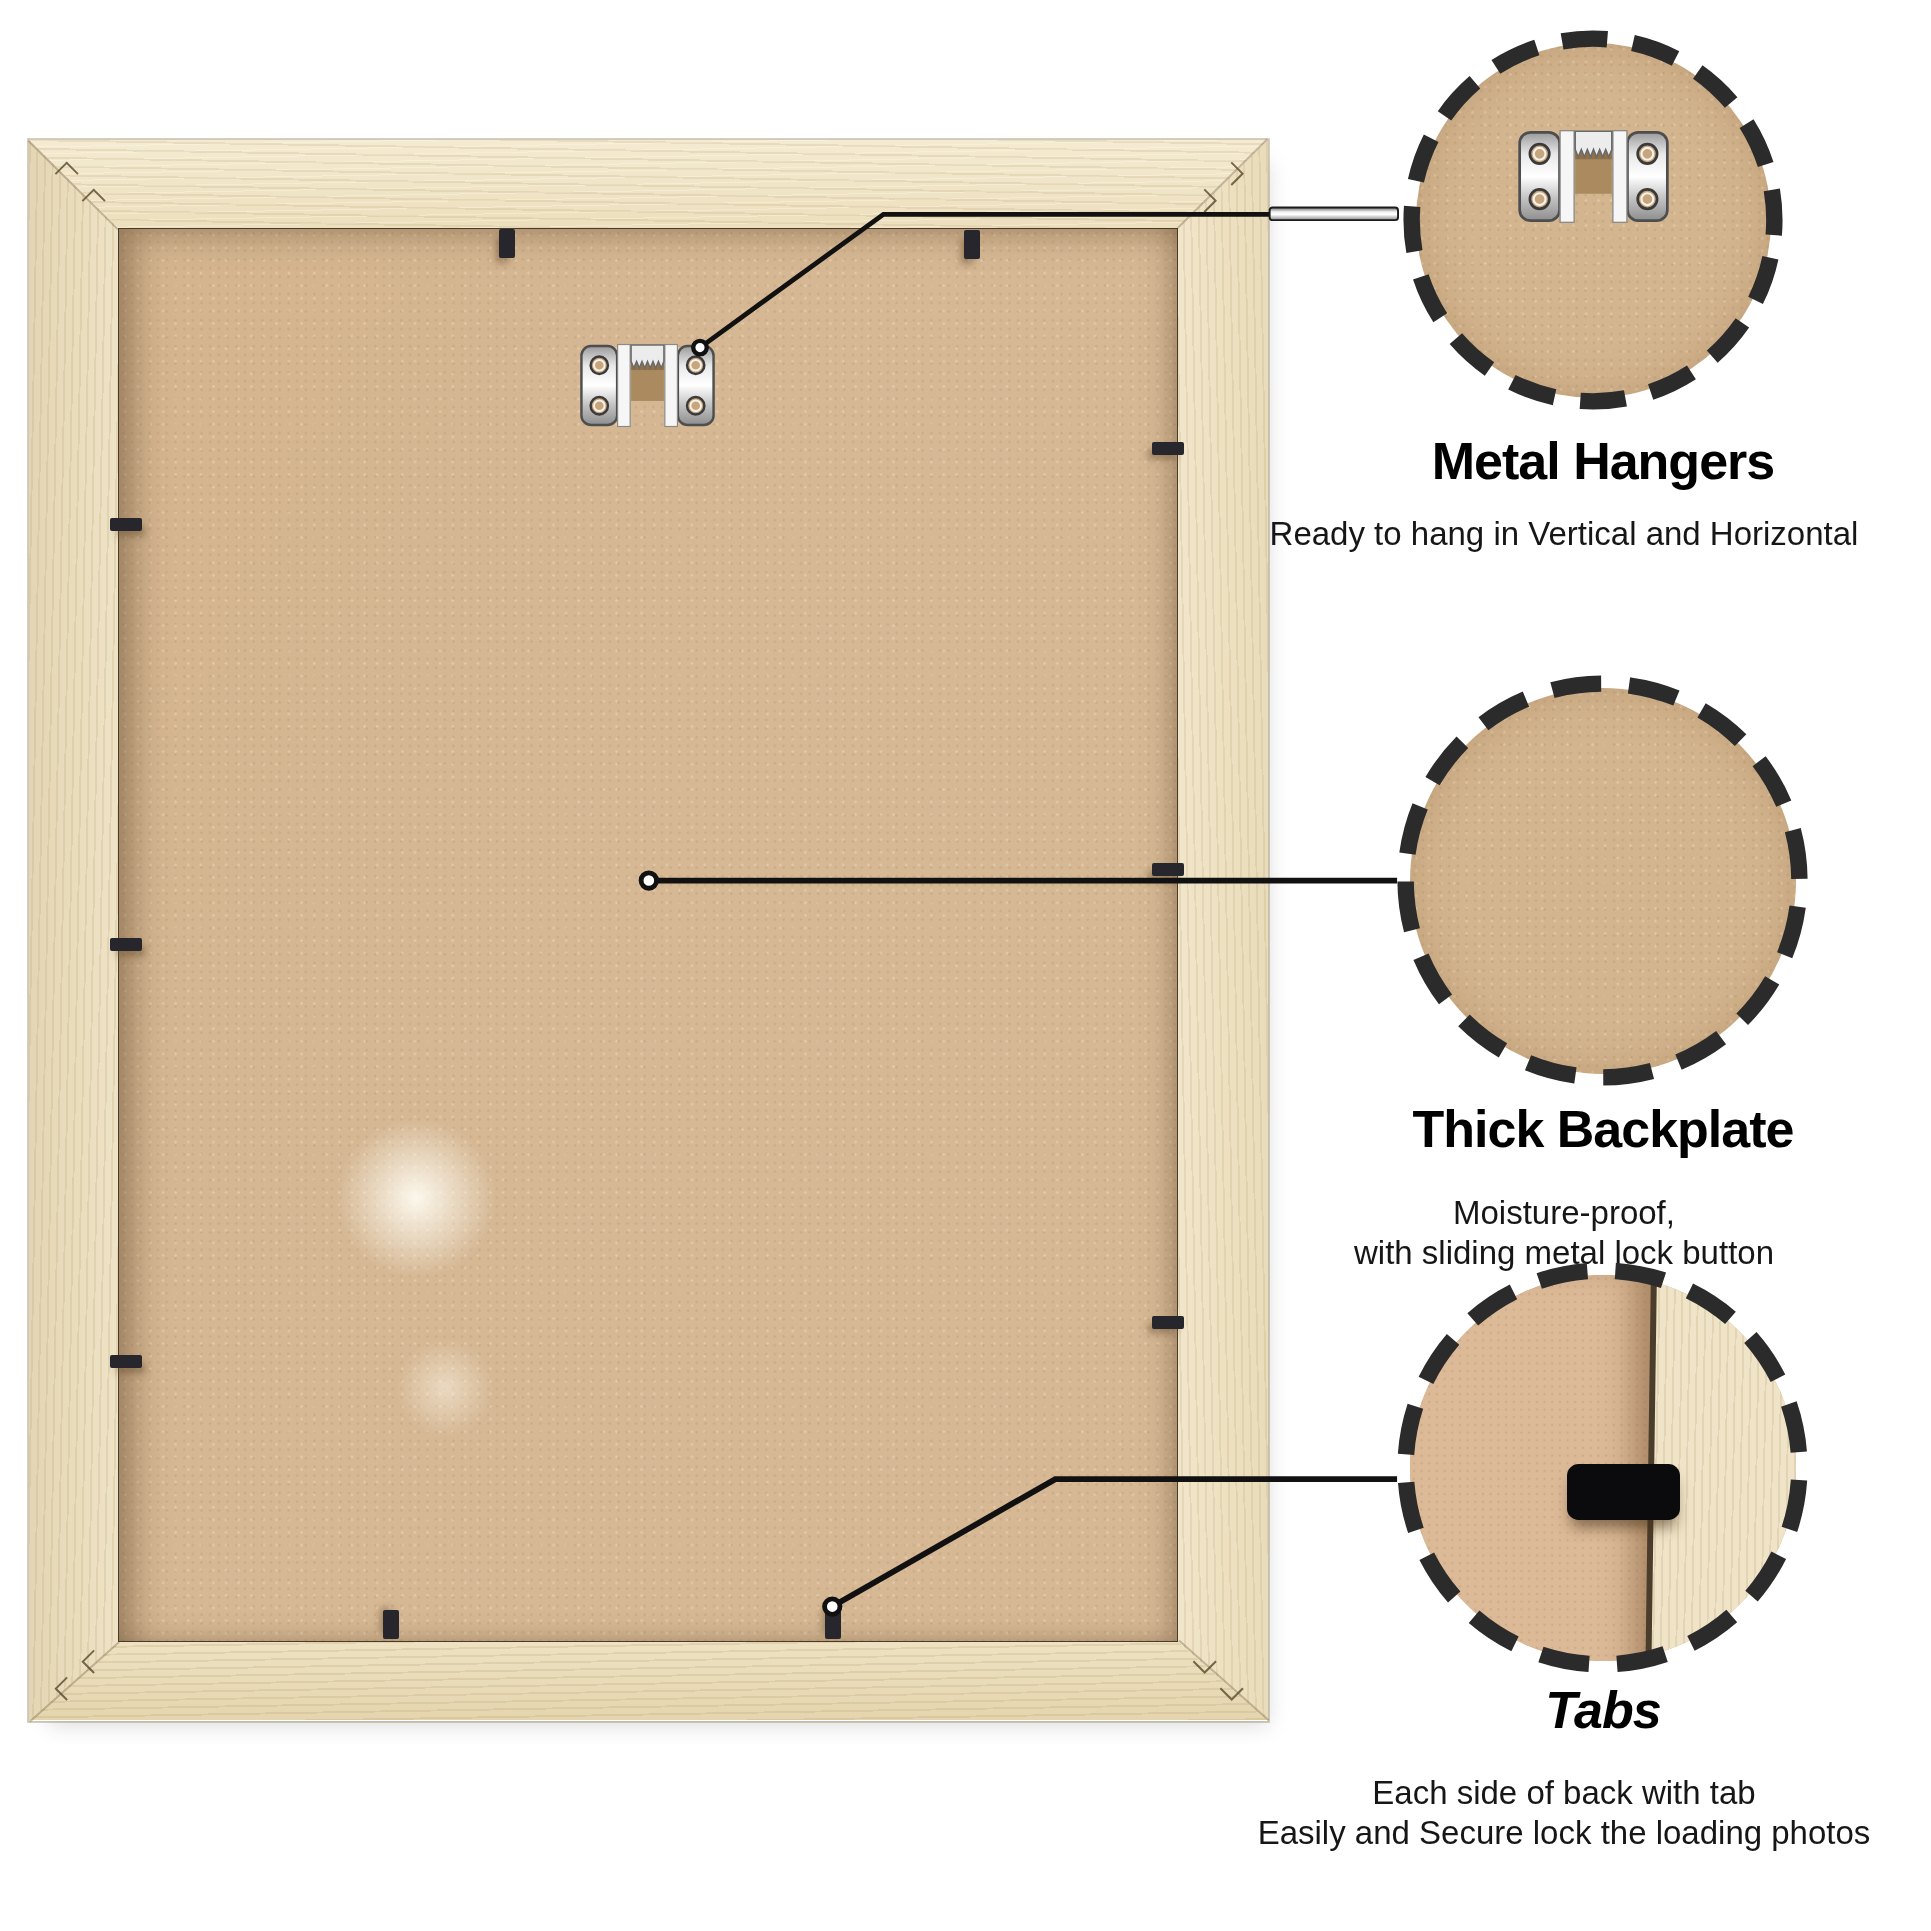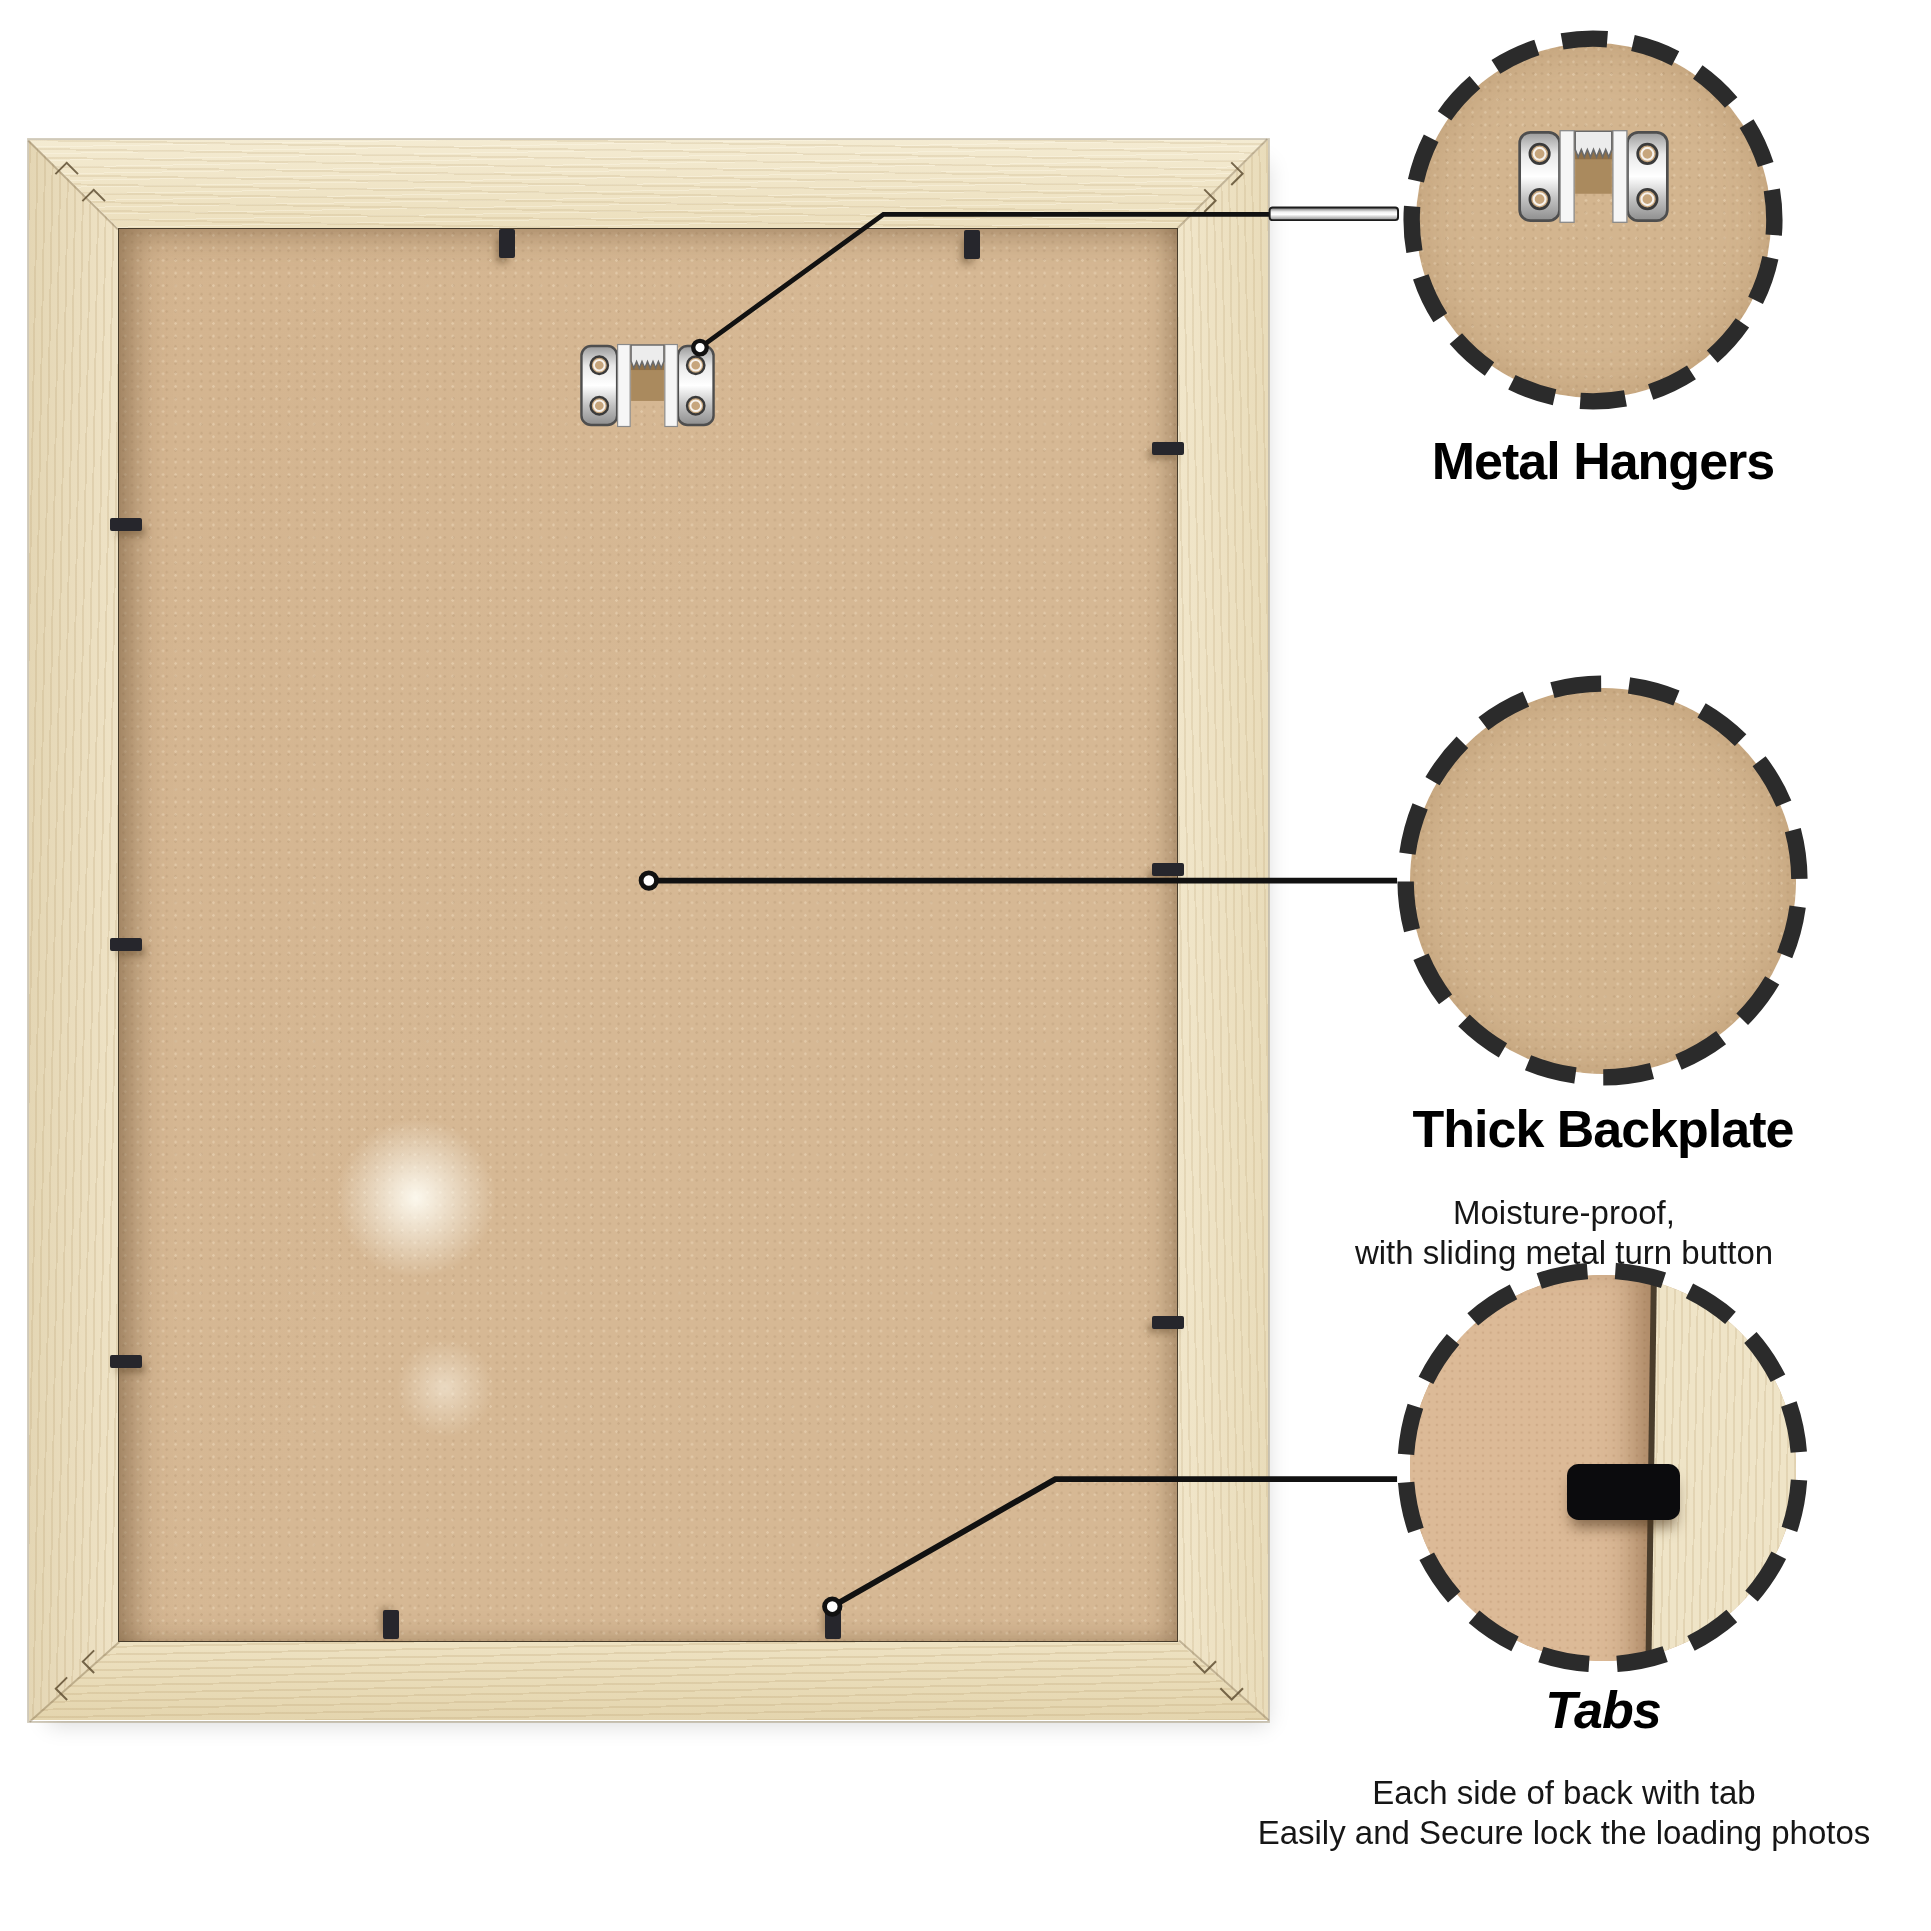--- a/index.html
+++ b/index.html
@@ -174,32 +174,33 @@
     <div class="circle-fill" style="left:13.5px;top:13.5px;width:355px;height:355px;"></div>
     <svg style="position:absolute;left:116px;top:100px;" width="151" height="95" viewBox="0 0 156 98">
       <use href="#hanger" width="156" height="98"></use>
     </svg>
     <svg class="ring" width="382" height="382" viewBox="0 0 396 396">
       <circle cx="198" cy="198" r="188" fill="none" stroke="#2b2b2b" stroke-width="17" stroke-dasharray="47 27" transform="rotate(12 198 198)"></circle>
     </svg>
   </div>
   <div class="callout-title" style="top:431px;">Metal Hangers</div>
   <div class="callout-desc" style="top:514px;">
+    <div>Ready to hang in Vertical and Horizontal</div>
   </div>
 
   <div class="circle-box" style="left:1395px;top:673px;width:415px;height:415px;">
     <div class="circle-fill" style="left:14.5px;top:14.5px;width:386px;height:386px;"></div>
     <svg class="ring" width="415" height="415" viewBox="0 0 430 430">
       <circle cx="215" cy="215" r="204" fill="none" stroke="#2b2b2b" stroke-width="17" stroke-dasharray="51 29" transform="rotate(8 215 215)"></circle>
     </svg>
   </div>
   <div class="callout-title" style="top:1099px;">Thick Backplate</div>
   <div class="callout-desc" style="top:1182px;margin-top:11px;">
     <div>Moisture-proof,</div>
-    <div>with sliding metal turn button</div>
+    <div>with sliding metal lock button</div>
   </div>
 
   <div class="circle-box" style="left:1395px;top:1260px;width:415px;height:415px;">
     <div class="circle-fill" style="left:14.5px;top:14.5px;width:386px;height:386px;">
       <div class="bc-back"></div>
       <div class="bc-wood"></div>
       <div class="bc-seam"></div>
       <div class="bc-tab"></div>
     </div>
     <svg class="ring" width="415" height="415" viewBox="0 0 430 430">

